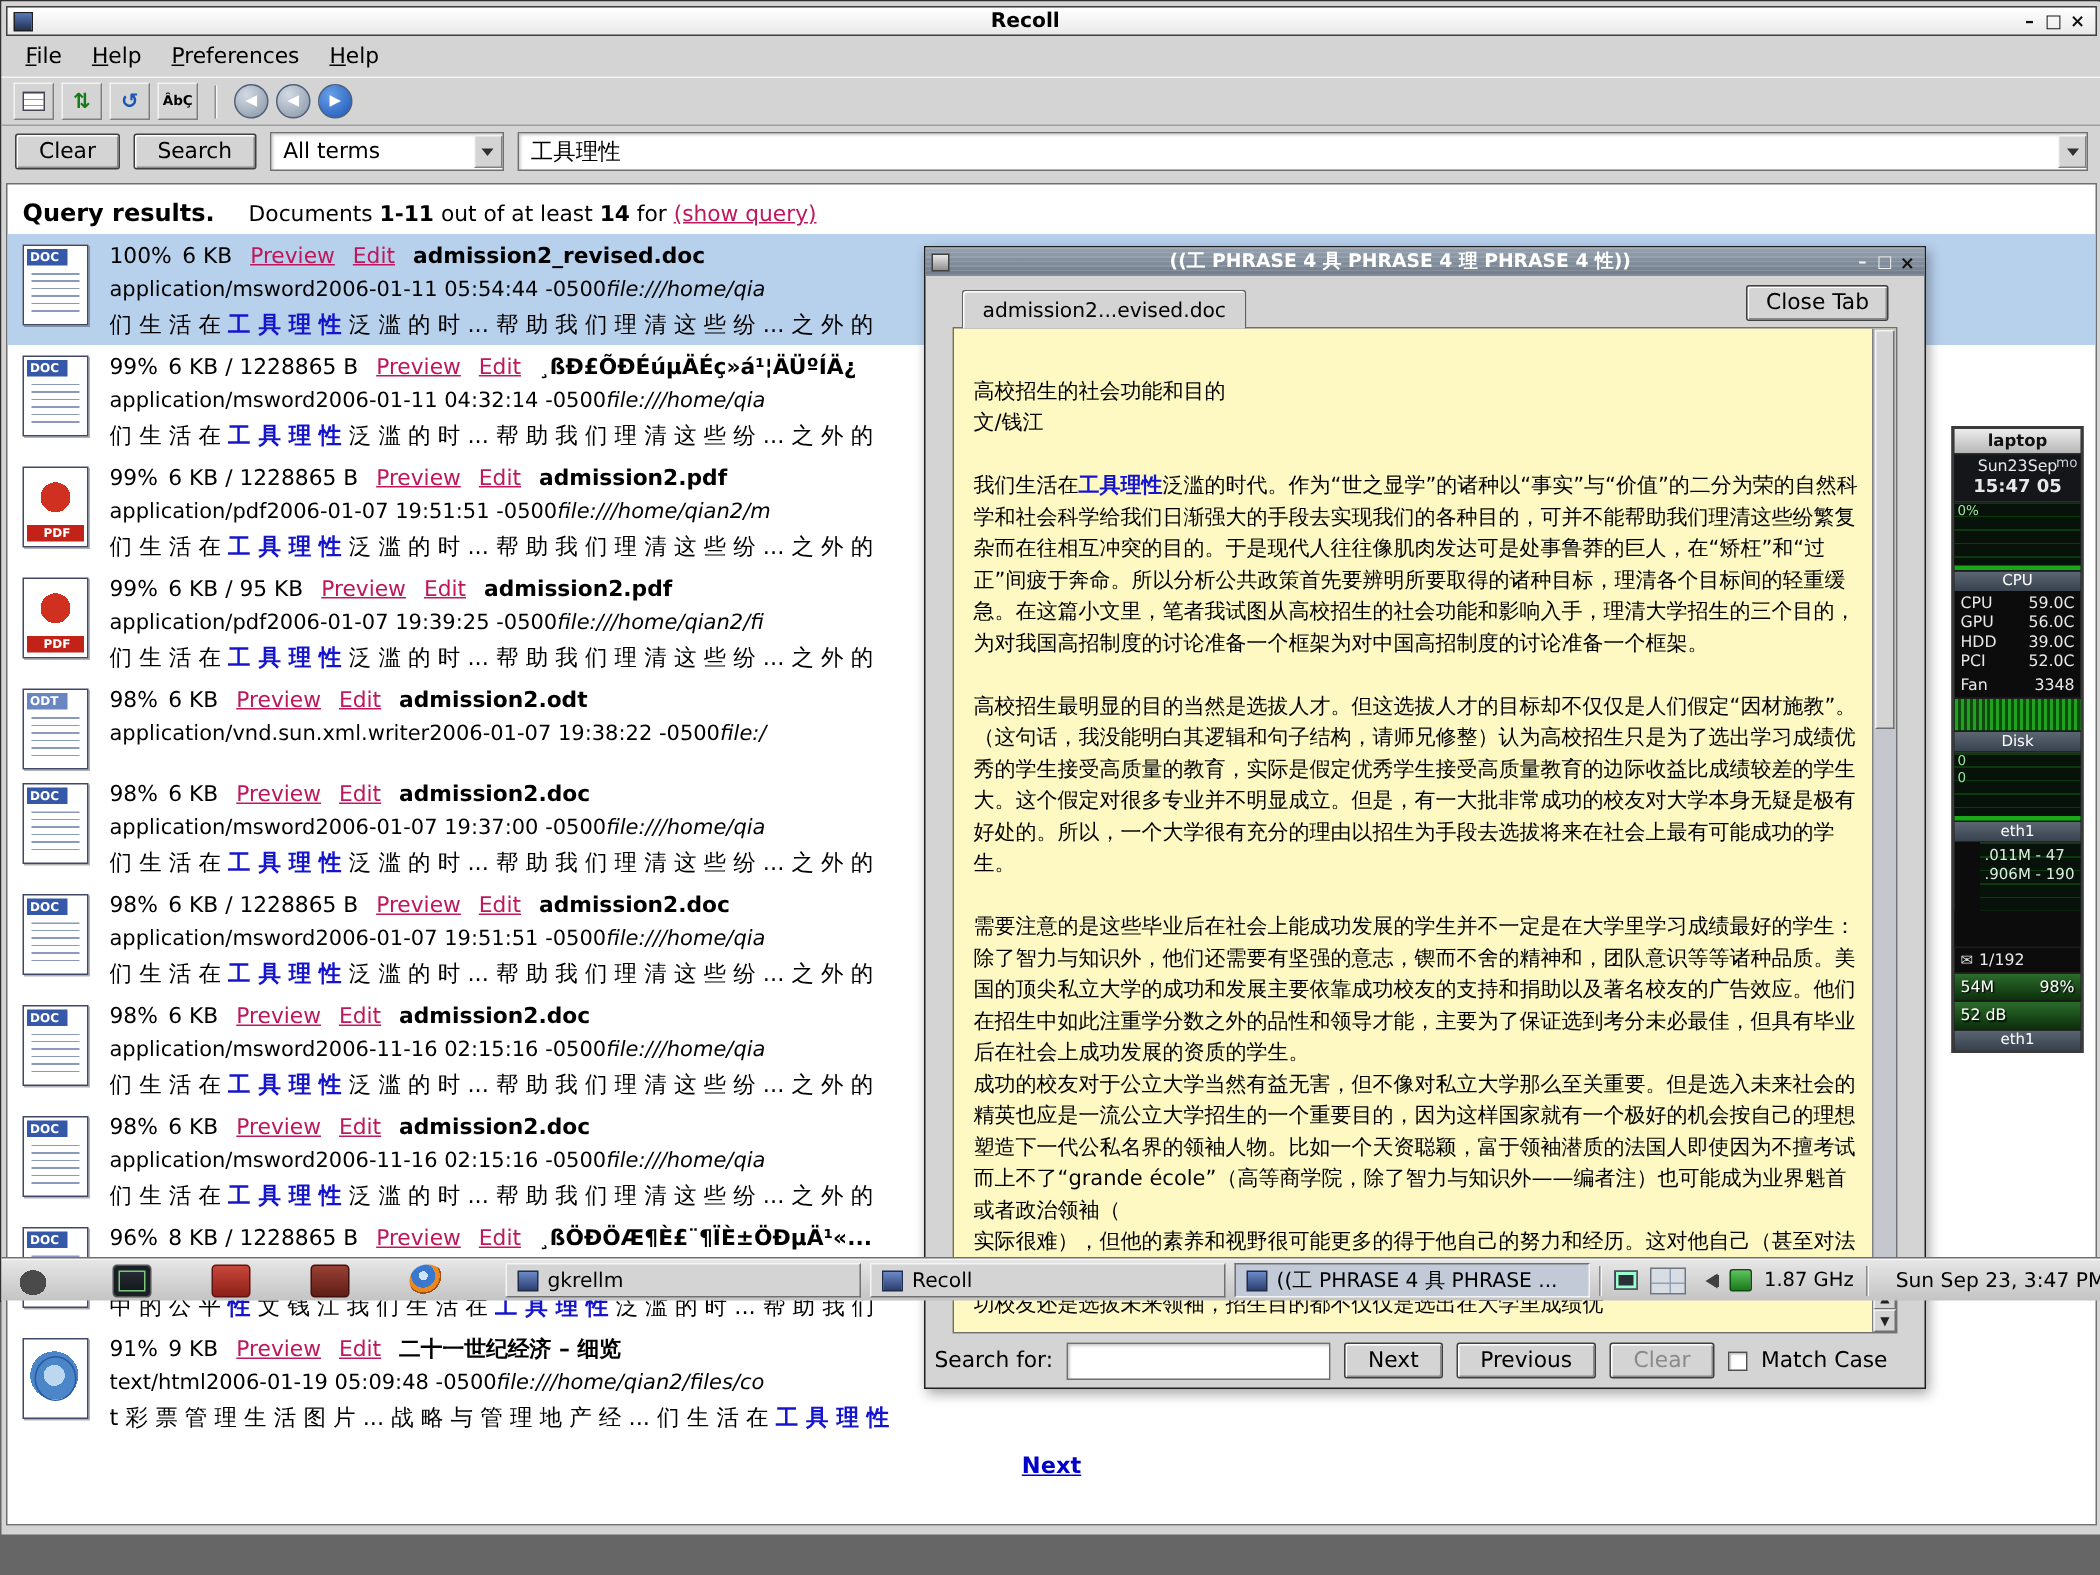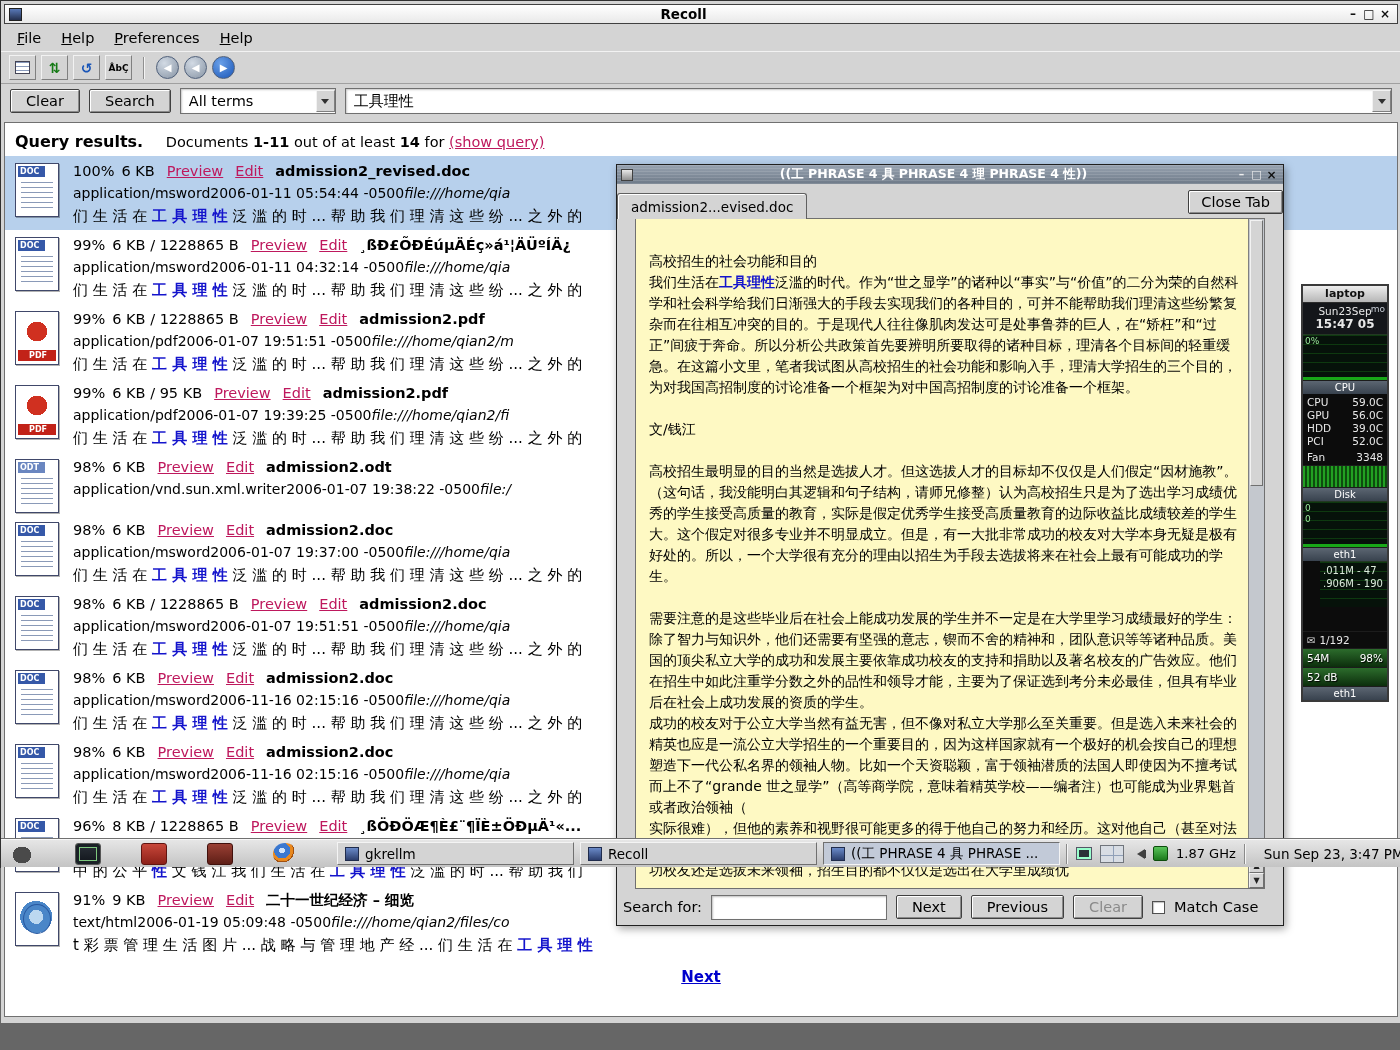--- a/index.html
+++ b/index.html
@@ -69,21 +69,21 @@
   .pager { text-align:center; padding:9px; }
   .pager a { color:#0000cc; font-weight:bold; font-size:15px; text-decoration:underline; cursor:pointer; }
 
   
   .preview-window { position:absolute; left:615px; top:163px; width:668px; height:762px; background:#d4d4d4; border:1px solid #202020; box-shadow:2px 3px 8px rgba(0,0,0,.35); z-index:6; display:flex; flex-direction:column; }
   .pv-titlebar { height:19px; background:repeating-linear-gradient(to bottom, rgba(255,255,255,.12) 0 1px, transparent 1px 3px), linear-gradient(#97a2b0,#6e7a88); display:flex; align-items:center; padding:4px 4px; flex:none; }
   .pv-ico { width:12px; height:12px; background:linear-gradient(#e8e8e8,#909090); border:1px solid #404040; }
   .pv-title { flex:1; text-align:center; color:#fff; font-weight:bold; font-size:12.5px; white-space:nowrap; overflow:hidden; }
   .pv-ctl { width:15px; text-align:center; font-size:11px; font-weight:bold; color:#f0f0f0; cursor:default; }
   .pv-ctl.close { color:#101010; font-size:12px; }
-  .pv-tabrow { display:flex; align-items:flex-end; padding:5px 0 0; height:34px; flex:none; }
+  .pv-tabrow { display:flex; align-items:flex-end; padding:5px 24px 0; height:34px; flex:none; }
   .pv-tab { background:#d4d4d4; border:1px solid #606060; border-bottom:none; box-shadow:inset 1px 1px 0 #fff; border-radius:3px 3px 0 0; padding:5px 13px 4px; font-size:13.5px; margin-bottom:-1px; position:relative; z-index:2; }
   .pv-closetab { margin-left:auto; margin-bottom:4px; padding:3px 12px; }
   .pv-bodywrap { flex:1; margin:0 18px; border:1px solid #707070; background:#fef9c3; display:flex; overflow:hidden; }
   .pv-body { flex:1; min-width:0; padding:32px 8px 8px 13px; font-size:14px; line-height:21px; word-break:break-all; overflow:hidden; }
   .pv-body p { margin:0 0 21px; }
   .pv-body p.tight { margin:0; }
   .pv-scrollbar { width:16px; flex:none; background:#c4c8ce; border-left:1px solid #808080; position:relative; }
   .pv-thumb { position:absolute; left:1px; right:1px; top:1px; height:266px; background:#d4d4d4; border:1px solid; border-color:#f2f2f2 #707070 #707070 #f2f2f2; }
   .pv-sb-btns { position:absolute; left:0; right:0; bottom:0; }
   .pv-sb-btn { height:15px; background:#d4d4d4; border:1px solid; border-color:#f2f2f2 #707070 #707070 #f2f2f2; font-size:8px; line-height:13px; text-align:center; color:#222; cursor:default; }
@@ -353,25 +353,25 @@
     </div>
 
     <div class="pv-tabrow">
       <span class="pv-tab">admission2...evised.doc</span>
       <span class="btn pv-closetab">Close Tab</span>
     </div>
 
     <div class="pv-bodywrap">
       <div class="pv-body">
         <p class="tight">高校招生的社会功能和目的</p>
+        <p>文/钱江</p>
         <p><span>我们生活在</span><span class="hl">工具理性</span><span>泛滥的时代。作为“世之显学”的诸种以“事实”与“价值”的二分为荣的自然科学和社会科学给我们日渐强大的手段去实现我们的各种目的，可并不能帮助我们理清这些纷繁复杂而在往相互冲突的目的。于是现代人往往像肌肉发达可是处事鲁莽的巨人，在“矫枉”和“过正”间疲于奔命。所以分析公共政策首先要辨明所要取得的诸种目标，理清各个目标间的轻重缓急。在这篇小文里，笔者我试图从高校招生的社会功能和影响入手，理清大学招生的三个目的，为对我国高招制度的讨论准备一个框架为对中国高招制度的讨论准备一个框架。</span></p>
-        <p>文/钱江</p>
         <p>高校招生最明显的目的当然是选拔人才。但这选拔人才的目标却不仅仅是人们假定“因材施教”。（这句话，我没能明白其逻辑和句子结构，请师兄修整）认为高校招生只是为了选出学习成绩优秀的学生接受高质量的教育，实际是假定优秀学生接受高质量教育的边际收益比成绩较差的学生大。这个假定对很多专业并不明显成立。但是，有一大批非常成功的校友对大学本身无疑是极有好处的。所以，一个大学很有充分的理由以招生为手段去选拔将来在社会上最有可能成功的学生。</p>
         <p class="tight">需要注意的是这些毕业后在社会上能成功发展的学生并不一定是在大学里学习成绩最好的学生：除了智力与知识外，他们还需要有坚强的意志，锲而不舍的精神和，团队意识等等诸种品质。美国的顶尖私立大学的成功和发展主要依靠成功校友的支持和捐助以及著名校友的广告效应。他们在招生中如此注重学分数之外的品性和领导才能，主要为了保证选到考分未必最佳，但具有毕业后在社会上成功发展的资质的学生。</p>
-        <p class="tight">成功的校友对于公立大学当然有益无害，但不像对私立大学那么至关重要。但是选入未来社会的精英也应是一流公立大学招生的一个重要目的，因为这样国家就有一个极好的机会按自己的理想塑造下一代公私名界的领袖人物。比如一个天资聪颖，富于领袖潜质的法国人即使因为不擅考试而上不了“grande 世之显学”（高等商学院，意味着精英学校——编者注）也可能成为业界魁首或者政治领袖（</p>
+        <p class="tight">成功的校友对于公立大学当然有益无害，但不像对私立大学那么至关重要。但是选入未来社会的精英也应是一流公立大学招生的一个重要目的，因为这样国家就有一个极好的机会按自己的理想塑造下一代公私名界的领袖人物。比如一个天资聪颖，富于领袖潜质的法国人即使因为不擅考试而上不了“grande école”（高等商学院，除了智力与知识外——编者注）也可能成为业界魁首或者政治领袖（</p>
         <p>实际很难），但他的素养和视野很可能更多的得于他自己的努力和经历。这对他自己（甚至对法国）未必是件坏事，但法国高等教育体系无疑失去了按自己的理念教育他的机会。无论是选拔成功校友还是选拔未来领袖，招生目的都不仅仅是选出在大学里成绩优</p>
       </div>
       <div class="pv-scrollbar">
         <div class="pv-thumb"></div>
         <div class="pv-sb-btns">
           <div class="pv-sb-btn">▲</div>
           <div class="pv-sb-btn">▼</div>
         </div>
       </div>
     </div>

